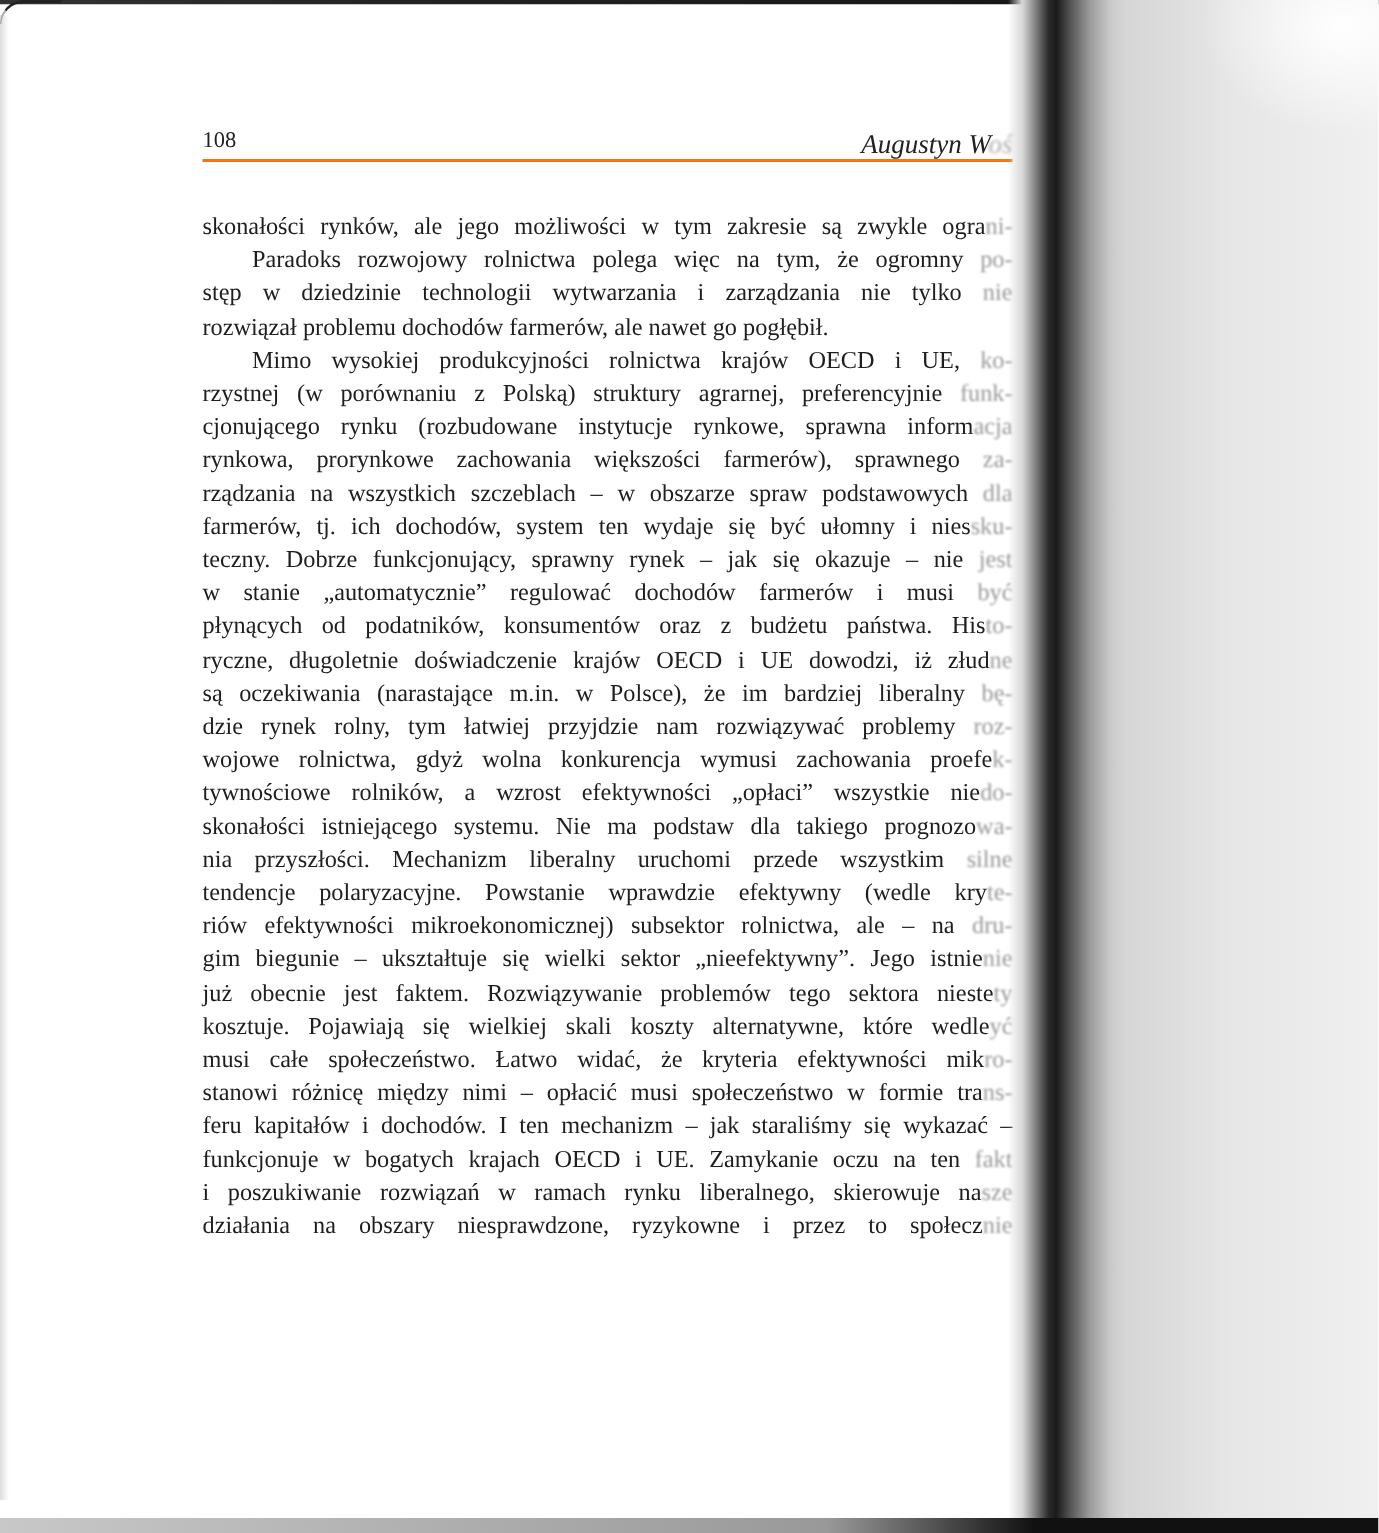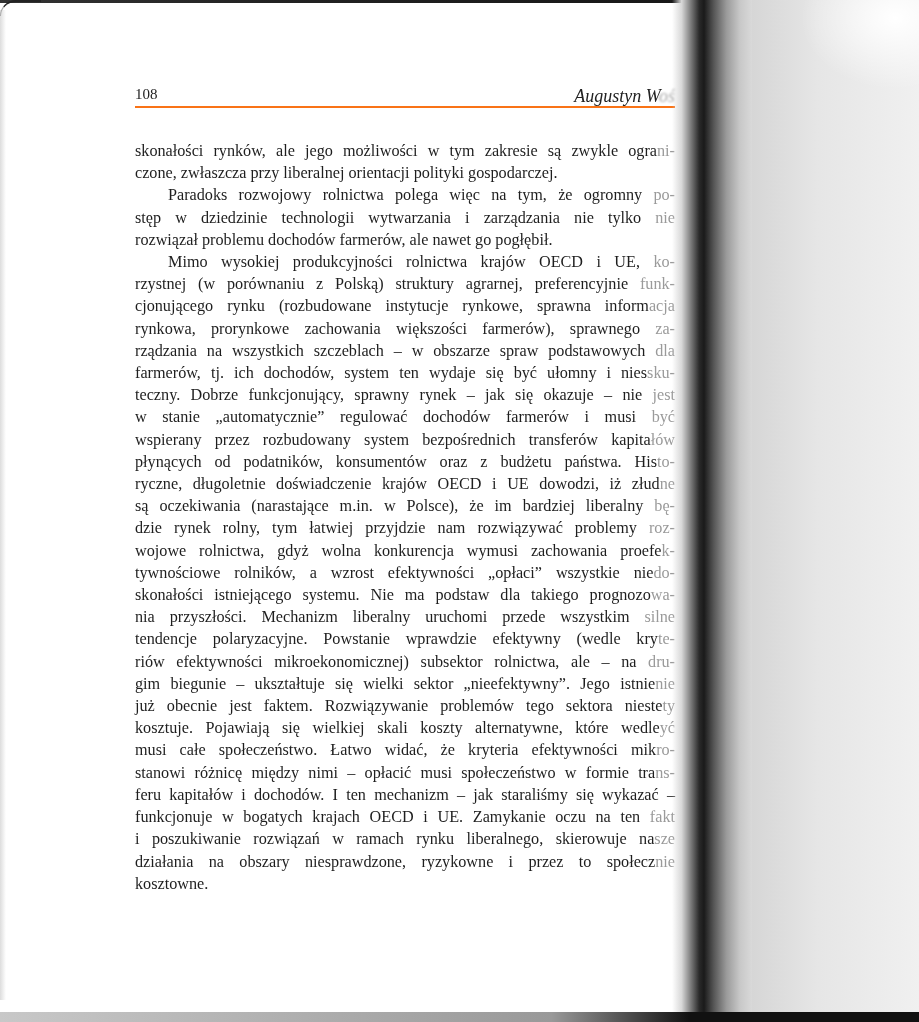--- a/index.html
+++ b/index.html
@@ -38,57 +38,54 @@
 <div class="top-curl"></div>
 
 <div class="header">
   <span class="page-number">108</span>
   <span class="running-head"><span>Augustyn W</span><span class="cut">oś</span></span>
 </div>
 
 <div class="body-text" id="body-text">
     <p>
       <span class="line"><span>skonałości rynków, ale jego możliwości w tym zakresie są zwykle ogra</span><span class="fade">ni-</span></span>
-      <span class="line last"><span>czone, zwłaszcza przy liberalnej orientacji polityki gospodarczej.</span></span>
     </p>
     <p>
       <span class="line" style="padding-left: 33px;"><span>Paradoks rozwojowy rolnictwa polega więc na tym, że ogromny </span><span class="fade">po-</span></span>
       <span class="line"><b>stęp w dziedzinie technologii wytwarzania i zarządzania nie tylko </b><span class="fade">nie</span></span>
       <span class="line last"><b>rozwiązał problemu dochodów farmerów, ale nawet go pogłębił.</b></span>
     </p>
     <p>
       <span class="line" style="padding-left: 33px;"><span>Mimo wysokiej produkcyjności rolnictwa krajów OECD i UE, </span><span class="fade">ko-</span></span>
       <span class="line"><span>rzystnej (w porównaniu z Polską) struktury agrarnej, preferencyjnie </span><span class="fade">funk-</span></span>
       <span class="line"><span>cjonującego rynku (rozbudowane instytucje rynkowe, sprawna inform</span><span class="fade">acja</span></span>
       <span class="line"><span>rynkowa, prorynkowe zachowania większości farmerów), sprawnego </span><span class="fade">za-</span></span>
       <span class="line"><span>rządzania na wszystkich szczeblach – w obszarze spraw podstawowych </span><span class="fade">dla</span></span>
       <span class="line"><span>farmerów, tj. ich dochodów, system ten wydaje się być ułomny i nies</span><span class="fade">sku-</span></span>
       <span class="line"><span>teczny. Dobrze funkcjonujący, sprawny rynek – jak się okazuje – nie </span><span class="fade">jest</span></span>
       <span class="line"><span>w stanie „automatycznie” regulować dochodów farmerów i musi </span><span class="fade">być</span></span>
-      <span class="line"><span>wspierany przez rozbudowany system bezpośrednich transferów kapita</span><span class="fade">łów</span></span>
       <span class="line"><span>płynących od podatników, konsumentów oraz z budżetu państwa. His</span><span class="fade">to-</span></span>
       <span class="line"><span>ryczne, długoletnie doświadczenie krajów OECD i UE dowodzi, iż złud</span><span class="fade">ne</span></span>
       <span class="line"><span>są oczekiwania (narastające m.in. w Polsce), że im bardziej liberalny </span><span class="fade">bę-</span></span>
       <span class="line"><span>dzie rynek rolny, tym łatwiej przyjdzie nam rozwiązywać problemy </span><span class="fade">roz-</span></span>
       <span class="line"><span>wojowe rolnictwa, gdyż wolna konkurencja wymusi zachowania proefe</span><span class="fade">k-</span></span>
       <span class="line"><span>tywnościowe rolników, a wzrost efektywności „opłaci” wszystkie nie</span><span class="fade">do-</span></span>
       <span class="line"><span>skonałości istniejącego systemu. Nie ma podstaw dla takiego prognozo</span><span class="fade">wa-</span></span>
       <span class="line"><span>nia przyszłości. Mechanizm liberalny uruchomi przede wszystkim </span><span class="fade">silne</span></span>
       <span class="line"><span>tendencje polaryzacyjne. Powstanie wprawdzie efektywny (wedle kry</span><span class="fade">te-</span></span>
       <span class="line"><span>riów efektywności mikroekonomicznej) subsektor rolnictwa, ale – na </span><span class="fade">dru-</span></span>
       <span class="line"><span>gim biegunie – ukształtuje się wielki sektor „nieefektywny”. Jego istnie</span><span class="fade">nie</span></span>
       <span class="line"><span>już obecnie jest faktem. Rozwiązywanie problemów tego sektora nieste</span><span class="fade">ty</span></span>
       <span class="line"><span>kosztuje. Pojawiają się wielkiej skali </span><b>koszty alternatywne</b><span>, które wedle</span><span class="fade">yć</span></span>
       <span class="line"><span>musi całe społeczeństwo. Łatwo widać, że kryteria efektywności mik</span><span class="fade">ro-</span></span>
       <span class="line"><span>stanowi różnicę między nimi – opłacić musi społeczeństwo w formie tra</span><span class="fade">ns-</span></span>
       <span class="line"><span>feru kapitałów i dochodów. I ten mechanizm – jak staraliśmy się wykazać –</span></span>
       <span class="line"><span>funkcjonuje w bogatych krajach OECD i UE. Zamykanie oczu na ten </span><span class="fade">fakt</span></span>
       <span class="line"><span>i poszukiwanie rozwiązań w ramach rynku liberalnego, skierowuje na</span><span class="fade">sze</span></span>
       <span class="line"><span>działania na obszary niesprawdzone, ryzykowne i przez to społecz</span><span class="fade">nie</span></span>
-      <span class="line last"><span>kosztowne.</span></span>
     </p>
   </div>
 
 <div class="gutter"></div>
 <div class="right-page"></div>
 <div class="right-top-glow"></div>
 
 <div class="right-text" id="right-text"></div>
 
 <div class="bottom-edge"></div>

